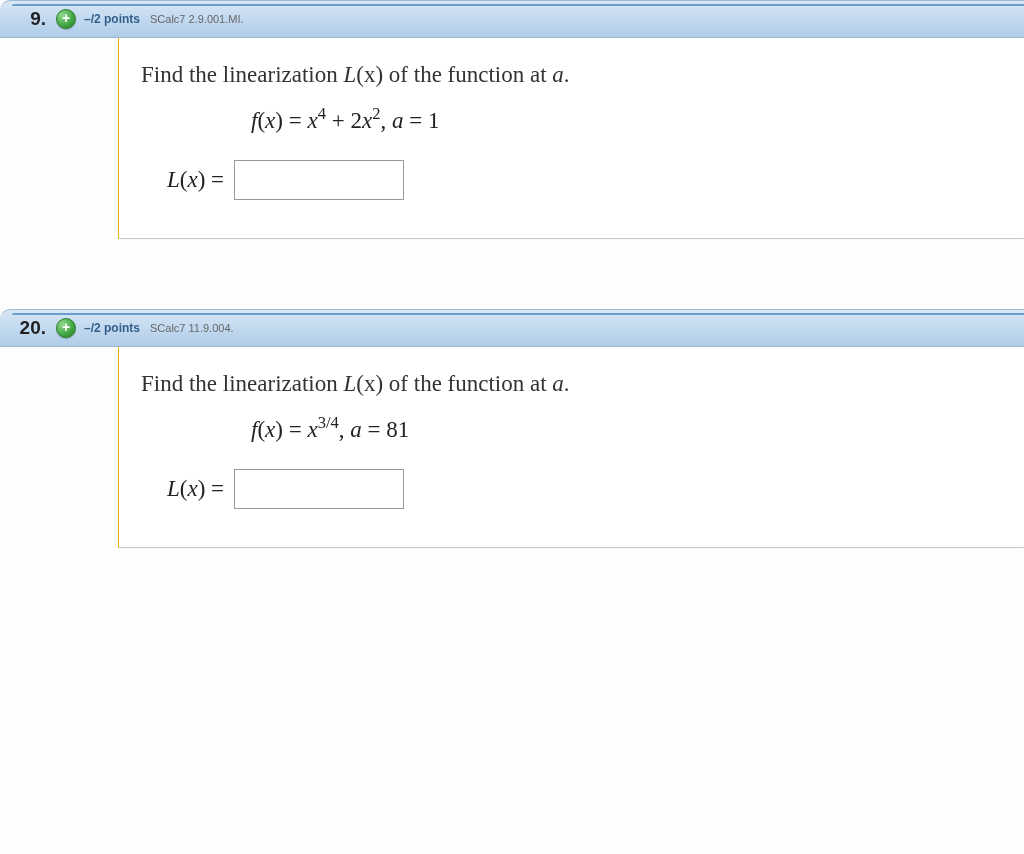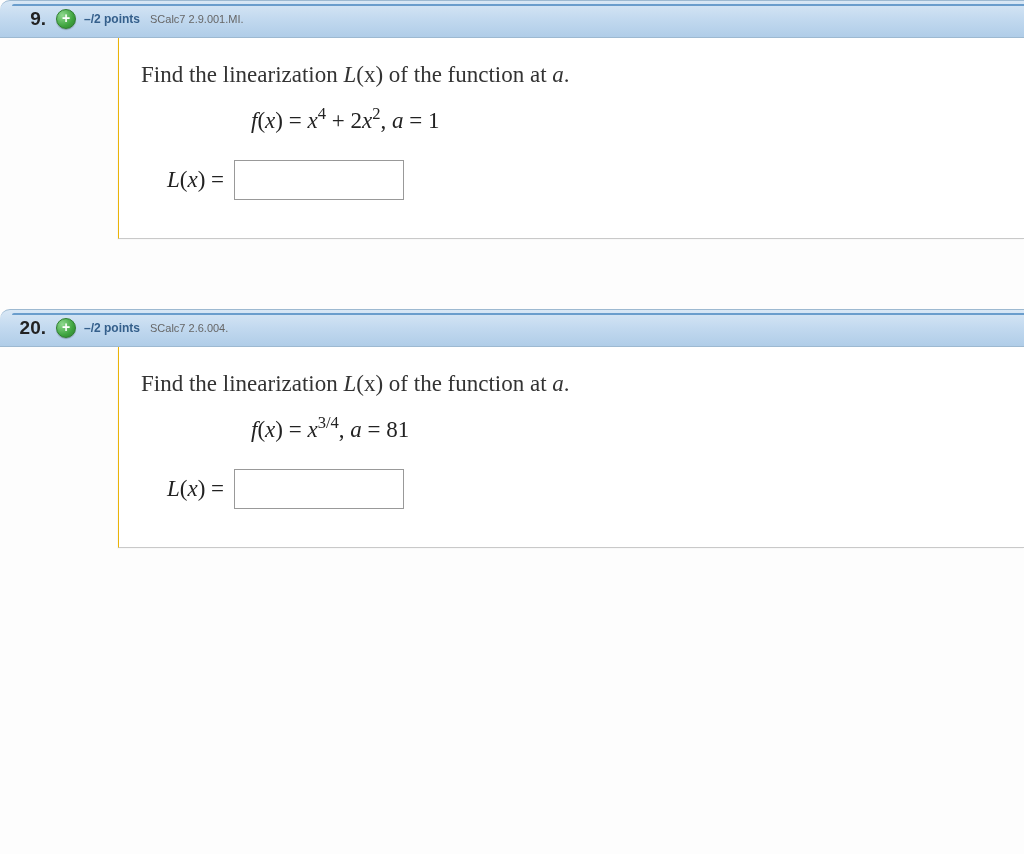--- a/index.html
+++ b/index.html
@@ -164,21 +164,21 @@
 
   </div>
 </div>
 
 <div class="question-block">
 
   <div class="q-header">
     <div class="q-number" data-bind="questions.1.number">20.</div>
     <div class="expand-icon" data-bind="icons.plus">+</div>
     <div class="points" data-bind="questions.1.points">–/2 points</div>
-    <div class="problem-ref" data-bind="questions.1.problem_ref">SCalc7 2.6.004.</div>
+    <div class="problem-ref" data-bind="questions.1.problem_ref">SCalc7 11.9.004.</div>
   </div>
 
   <div class="q-body">
 
     <div class="prompt">
       <span class="math-token" data-bind="questions.1.prompt_prefix">Find the linearization </span><span class="math-token" style="font-style:italic;" data-bind="questions.1.prompt_Lx">L</span><span class="math-token" data-bind="questions.1.prompt_mid">(x) of the function at </span><span class="math-token" style="font-style:italic;" data-bind="questions.1.prompt_a">a</span><span class="math-token" data-bind="questions.1.prompt_suffix">.</span>
     </div>
 
     <div class="equation-line">
       <span class="math-token" data-bind="questions.1.equation.f_label">f</span><span class="rm math-token" data-bind="questions.1.equation.x_open">(</span><span class="math-token" data-bind="questions.1.equation.x_var">x</span><span class="rm math-token" data-bind="questions.1.equation.x_close_eq">) = </span><span class="math-token" data-bind="questions.1.equation.term1_base">x</span><sup class="rm" data-bind="questions.1.equation.term1_exp">3/4</sup><span class="rm math-token" data-bind="questions.1.equation.plus"></span><span class="math-token" data-bind="questions.1.equation.term2_base"></span><sup class="rm" data-bind="questions.1.equation.term2_exp"></sup><span class="rm math-token" data-bind="questions.1.equation.comma">, </span><span class="math-token" data-bind="questions.1.equation.a_var">a</span><span class="rm math-token" data-bind="questions.1.equation.eq"> = </span><span class="rm math-token" data-bind="questions.1.equation.a_val">81</span>

